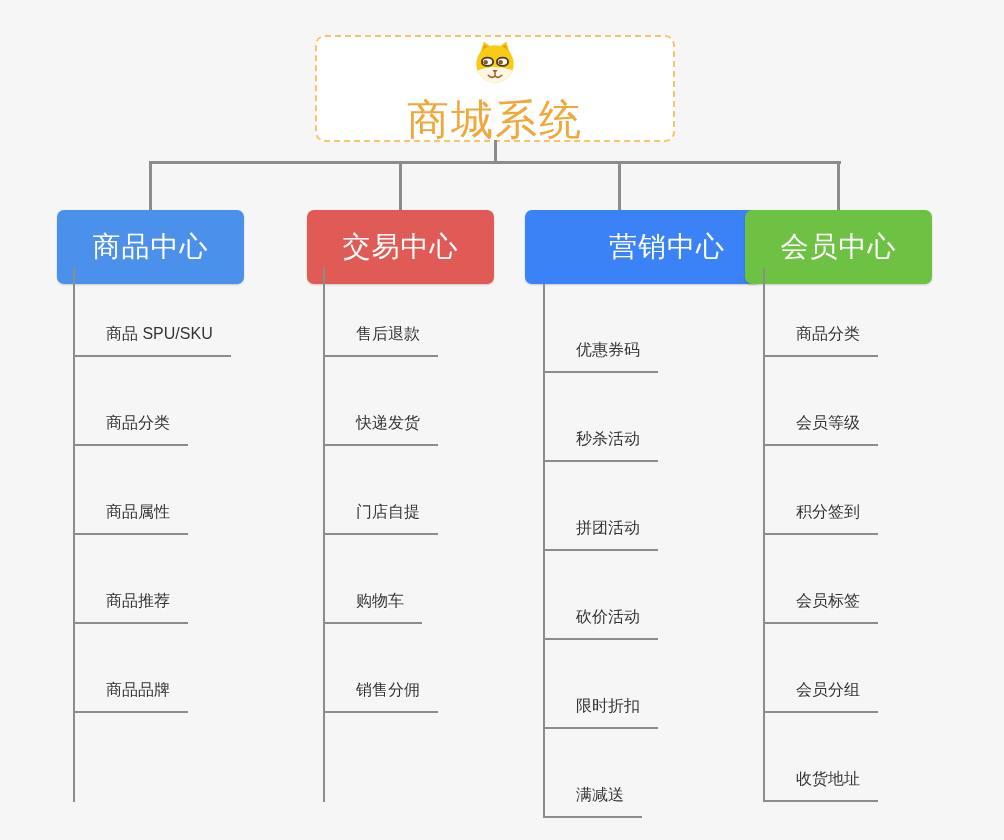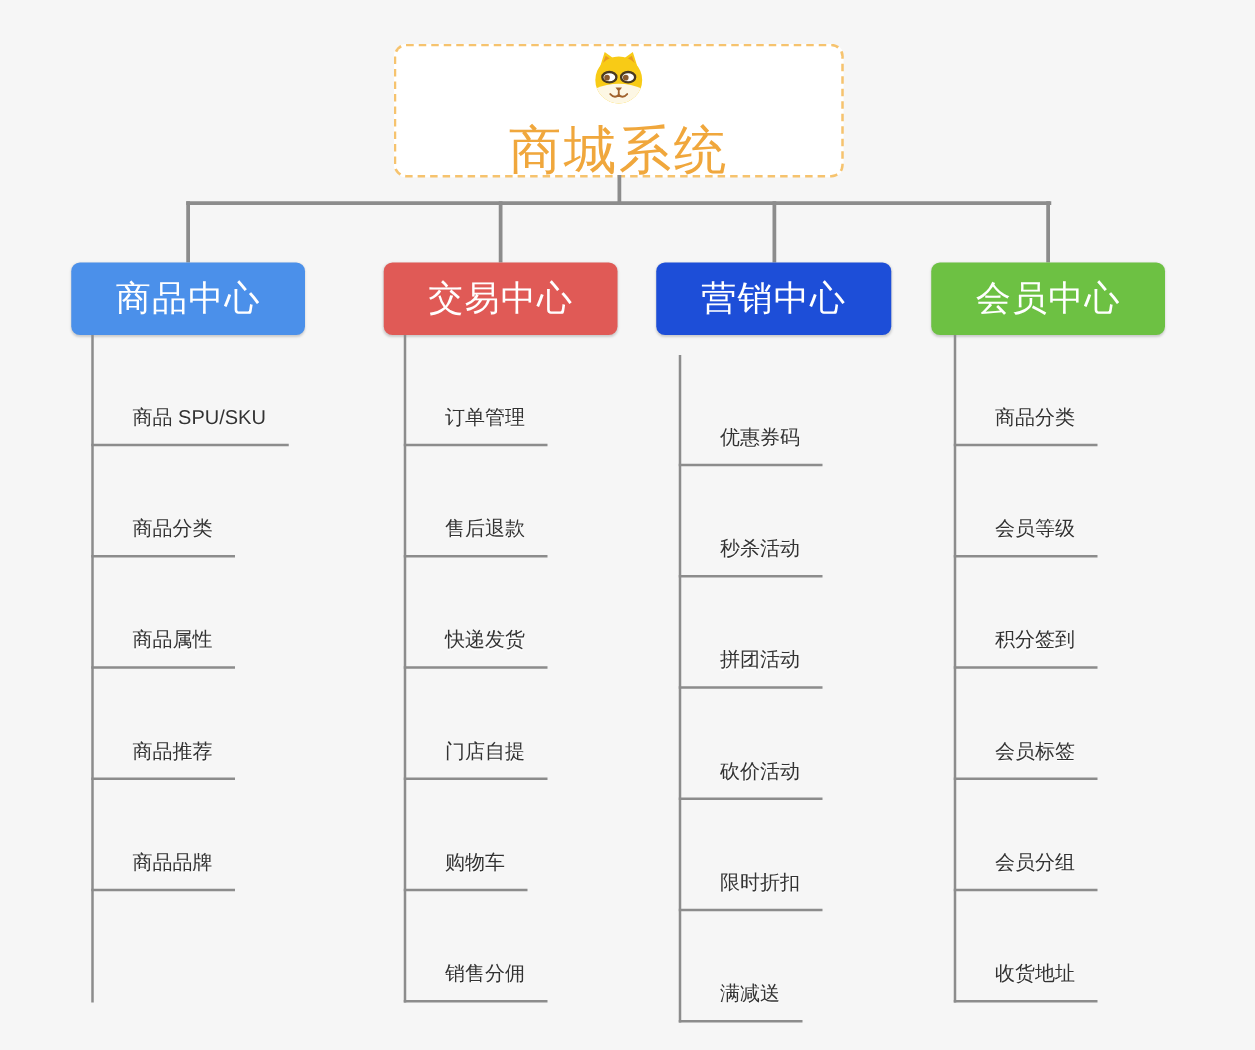--- a/index.html
+++ b/index.html
@@ -25,21 +25,21 @@
   .conn.v{width:3px;}
   .conn.h{height:3px;}
   #root-drop{left:494px;top:140px;height:23px;}
   #bus{left:149px;top:161px;width:692px;}
   #drop-1{left:149px;top:161px;height:49px;}
   #drop-2{left:399px;top:161px;height:49px;}
   #drop-3{left:618px;top:161px;height:49px;}
   #drop-4{left:837px;top:161px;height:49px;}
   
   .branch-box{
-    position:absolute;top:210px;height:58px;border-radius:7px;
+    position:absolute;top:210px;height:74px;border-radius:7px;
     color:#FFFFFF;font-size:28px;letter-spacing:1px;
     display:flex;align-items:center;justify-content:center;
     box-shadow:0 1px 2px rgba(0,0,0,.18);
     cursor:default;white-space:nowrap;
   }
   #branch-box-1{left:57px;width:187px;}
   #branch-box-2{left:307px;width:187px;}
   #branch-box-3{left:525px;width:188px;}
   #branch-box-4{left:745px;width:187px;}
   
@@ -93,21 +93,21 @@
 
 <div id="root-drop" class="conn v"></div>
 <div id="bus" class="conn h"></div>
 <div id="drop-1" class="conn v"></div>
 <div id="drop-2" class="conn v"></div>
 <div id="drop-3" class="conn v"></div>
 <div id="drop-4" class="conn v"></div>
 
 <div id="branch-box-1" class="branch-box" style="background: rgb(75, 144, 234);">商品中心</div>
 <div id="branch-box-2" class="branch-box" style="background: rgb(224, 90, 86);">交易中心</div>
-<div id="branch-box-3" class="branch-box" style="background: #1d4ed8;">营销中心</div>
+<div id="branch-box-3" class="branch-box" style="background: #3b82f6; padding-left: 48px;">营销中心</div>
 <div id="branch-box-4" class="branch-box" style="background: rgb(109, 193, 67);">会员中心</div>
 
 <div id="branch-col-1" class="branch-col">
   <div class="leaf-row">
       <span class="leaf">商品 SPU/SKU</span>
     </div>
   <div class="leaf-row">
       <span class="leaf">商品分类</span>
     </div>
   <div class="leaf-row">
@@ -115,23 +115,20 @@
     </div>
   <div class="leaf-row">
       <span class="leaf">商品推荐</span>
     </div>
   <div class="leaf-row">
       <span class="leaf">商品品牌</span>
     </div>
 </div>
 
 <div id="branch-col-2" class="branch-col">
-  <div class="leaf-row">
-      <span class="leaf">订单管理</span>
-    </div>
   <div class="leaf-row">
       <span class="leaf">售后退款</span>
     </div>
   <div class="leaf-row">
       <span class="leaf">快递发货</span>
     </div>
   <div class="leaf-row">
       <span class="leaf">门店自提</span>
     </div>
   <div class="leaf-row">

